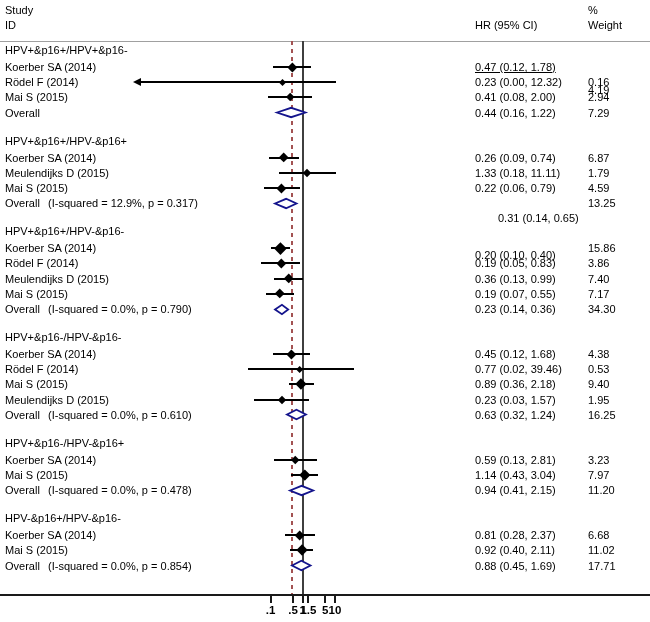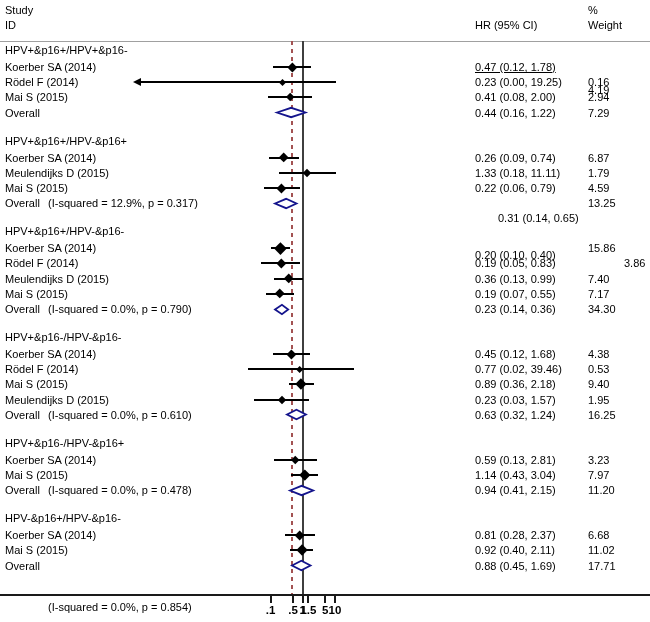--- a/index.html
+++ b/index.html
@@ -51,21 +51,21 @@
       <div class="txt" style="left: 5px; top: 50px;">HPV+&amp;p16+/HPV+&amp;p16-</div>
       <div class="txt" style="left: 5px; top: 67px;">Koerber SA (2014)</div>
       <div class="ci" style="left: 273.196px; width: 37.6553px; top: 66px; background: rgb(0, 0, 0);"></div>
       <div class="marker" style="left: 288.882px; top: 63.6242px; width: 6.75164px; height: 6.75164px; background: rgb(0, 0, 0);"></div>
       <div class="txt" style="left: 475px; top: 67px; text-decoration: underline;">0.47 (0.12, 1.78)</div>
       <div class="txt" style="left: 588px; top: 67px; margin-top: 23px;">4.19</div>
       <div class="txt" style="left: 5px; top: 82.2px;">Rödel F (2014)</div>
       <div class="ci" style="left: 140px; width: 196.089px; top: 81.2px; background: rgb(0, 0, 0);"></div>
       <div class="arrowhead" style="left: 133px; top: 78.2px; border-right-color: rgb(0, 0, 0);"></div>
       <div class="marker" style="left: 279.78px; top: 79.7px; width: 5px; height: 5px; background: rgb(0, 0, 0);"></div>
-      <div class="txt" style="left: 475px; top: 82.2px;">0.23 (0.00, 19.25)</div>
+      <div class="txt" style="left: 475px; top: 82.2px;">0.23 (0.00, 12.32)</div>
       <div class="txt" style="left: 588px; top: 82.2px;">0.16</div>
       <div class="txt" style="left: 5px; top: 97.4px;">Mai S (2015)</div>
       <div class="ci" style="left: 267.534px; width: 44.9438px; top: 96.4px; background: rgb(0, 0, 0);"></div>
       <div class="marker" style="left: 287.158px; top: 94.2069px; width: 6.38611px; height: 6.38611px; background: rgb(0, 0, 0);"></div>
       <div class="txt" style="left: 475px; top: 97.4px;">0.41 (0.08, 2.00)</div>
       <div class="txt" style="left: 588px; top: 97.4px;">2.94</div>
       <div class="txt" style="left: 5px; top: 112.6px;">Overall</div>
       <svg class="diamond" width="28.36401111380519" height="11" style="left: 277.212px; top: 107.1px;">
         <polygon points="0,5.5 14.124546106642981,0.8 28.36401111380519,5.5 14.124546106642981,10.2" fill="#ffffff" stroke="#14148c" stroke-width="1.8"></polygon>
       </svg>
@@ -97,21 +97,21 @@
       <div class="txt" style="left: 5px; top: 231.2px;">HPV+&amp;p16+/HPV-&amp;p16-</div>
       <div class="txt" style="left: 5px; top: 248.2px;">Koerber SA (2014)</div>
       <div class="ci" style="left: 270.65px; width: 19.3562px; top: 247.2px; background: rgb(0, 0, 0);"></div>
       <div class="marker" style="left: 275.888px; top: 243.76px; width: 8.88071px; height: 8.88071px; background: rgb(0, 0, 0);"></div>
       <div class="txt" style="left: 475px; top: 248.2px; margin-top: 7px;">0.20 (0.10, 0.40)</div>
       <div class="txt" style="left: 588px; top: 248.2px;">15.86</div>
       <div class="txt" style="left: 5px; top: 263.4px;">Rödel F (2014)</div>
       <div class="ci" style="left: 260.972px; width: 39.2265px; top: 262.4px; background: rgb(0, 0, 0);"></div>
       <div class="marker" style="left: 277.679px; top: 260.069px; width: 6.66116px; height: 6.66116px; background: rgb(0, 0, 0);"></div>
       <div class="txt" style="left: 475px; top: 263.4px;">0.19 (0.05, 0.83)</div>
-      <div class="txt" style="left: 588px; top: 263.4px; margin-left: 36px;">3.86</div>
+      <div class="txt" style="left: 588px; top: 263.4px;">3.86</div>
       <div class="txt" style="left: 5px; top: 278.6px;">Meulendijks D (2015)</div>
       <div class="ci" style="left: 274.313px; width: 28.3464px; top: 277.6px; background: rgb(0, 0, 0);"></div>
       <div class="marker" style="left: 284.789px; top: 274.854px; width: 7.49232px; height: 7.49232px; background: rgb(0, 0, 0);"></div>
       <div class="txt" style="left: 475px; top: 278.6px;">0.36 (0.13, 0.99)</div>
       <div class="txt" style="left: 588px; top: 278.6px;">7.40</div>
       <div class="txt" style="left: 5px; top: 293.8px;">Mai S (2015)</div>
       <div class="ci" style="left: 265.67px; width: 28.7828px; top: 292.8px; background: rgb(0, 0, 0);"></div>
       <div class="marker" style="left: 275.889px; top: 290.077px; width: 7.44545px; height: 7.44545px; background: rgb(0, 0, 0);"></div>
       <div class="txt" style="left: 475px; top: 293.8px;">0.19 (0.07, 0.55)</div>
       <div class="txt" style="left: 588px; top: 293.8px;">7.17</div>
@@ -173,20 +173,20 @@
       <div class="ci" style="left: 285.026px; width: 29.822px; top: 534.2px; background: rgb(0, 0, 0);"></div>
       <div class="marker" style="left: 296.186px; top: 531.528px; width: 7.34303px; height: 7.34303px; background: rgb(0, 0, 0);"></div>
       <div class="txt" style="left: 475px; top: 535.2px;">0.81 (0.28, 2.37)</div>
       <div class="txt" style="left: 588px; top: 535.2px;">6.68</div>
       <div class="txt" style="left: 5px; top: 550.4px;">Mai S (2015)</div>
       <div class="ci" style="left: 290.006px; width: 23.2195px; top: 549.4px; background: rgb(0, 0, 0);"></div>
       <div class="marker" style="left: 297.56px; top: 546.324px; width: 8.1516px; height: 8.1516px; background: rgb(0, 0, 0);"></div>
       <div class="txt" style="left: 475px; top: 550.4px;">0.92 (0.40, 2.11)</div>
       <div class="txt" style="left: 588px; top: 550.4px;">11.02</div>
       <div class="txt" style="left: 5px; top: 565.6px;">Overall</div>
-      <div class="txt" style="left: 48px; top: 565.6px; margin-top: 41px;">(I-squared = 0.0%, p = 0.854)</div>
+      <div class="txt" style="left: 48px; top: 565.6px;">(I-squared = 0.0%, p = 0.854)</div>
       <svg class="diamond" width="18.475775235452318" height="11" style="left: 291.651px; top: 560.1px;">
         <polygon points="0,5.5 9.364335591750603,0.8 18.475775235452318,5.5 9.364335591750603,10.2" fill="#ffffff" stroke="#14148c" stroke-width="1.8"></polygon>
       </svg>
       <div class="txt" style="left: 475px; top: 565.6px;">0.88 (0.45, 1.69)</div>
       <div class="txt" style="left: 588px; top: 565.6px;">17.71</div>
     </div>
 </div>
 
 </body></html>

